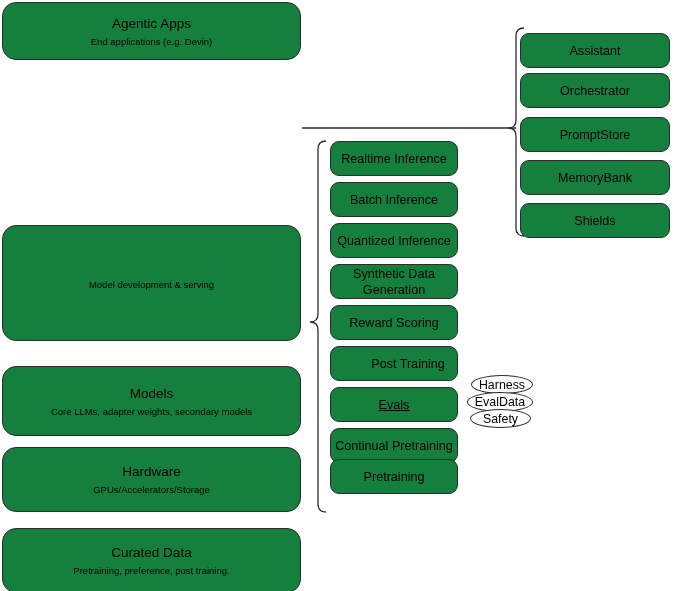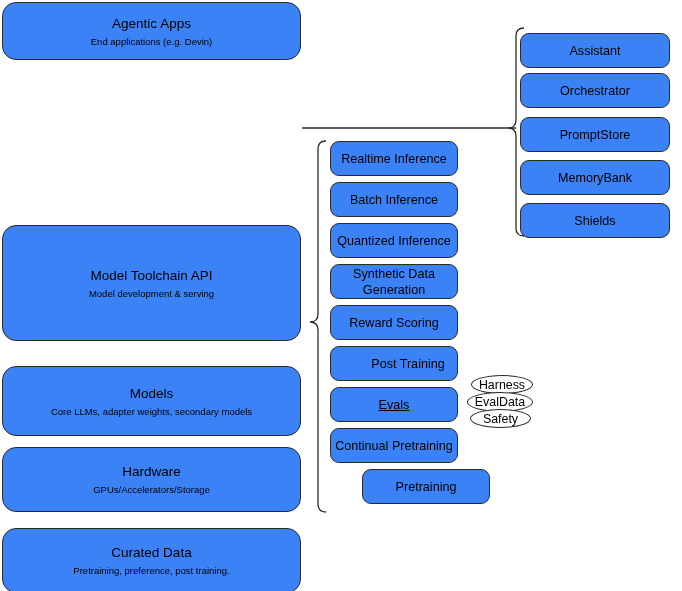--- a/index.html
+++ b/index.html
@@ -18,21 +18,21 @@
   #canvas {
     position: absolute;
     left: 0; top: 0;
     width: 682px;
     height: 591px;
   }
   .box {
     position: absolute;
     box-sizing: border-box;
     border: 1.3px solid #2b2b2b;
-    background: #3b82f6;
+    background: #15803d;
     display: flex;
     flex-direction: column;
     align-items: center;
     justify-content: center;
     text-align: center;
   }
   
   .layer {
     border-radius: 14px;
     left: 2px;
@@ -86,21 +86,20 @@
 
 <div id="canvas">
 
   <div class="box layer" style="top:2px; height:58px;">
     <div class="title">Agentic Apps</div>
     <div class="subtitle">End applications (e.g. Devin)</div>
   </div>
 
 
   <div class="box layer" style="top:225px; height:116px;">
-    <div class="title">Model Toolchain API</div>
     <div class="subtitle">Model development &amp; serving</div>
   </div>
 
   <div class="box layer" style="top:366px; height:70px;">
     <div class="title">Models</div>
     <div class="subtitle">Core LLMs, adapter weights, secondary models</div>
   </div>
 
   <div class="box layer" style="top:447px; height:65px;">
     <div class="title">Hardware</div>
@@ -138,21 +137,21 @@
   </div>
   <div class="box capability mid-col" style="top:346px;padding-left:28px;">
     <span>Post Training</span>
   </div>
   <div class="box capability mid-col" style="top:387px;text-decoration:underline;">
     <span>Evals</span>
   </div>
   <div class="box capability mid-col" style="top:428px;">
     <span>Continual Pretraining</span>
   </div>
-  <div class="box capability mid-col" style="top:469px;margin-left:32px;">
+  <div class="box capability mid-col" style="top:459px;">
     <span>Pretraining</span>
   </div>
 
   <div class="badge" style="left:471px; top:375px; width:62px; height:19px;">
     <span>Harness</span>
   </div>
   <div class="badge" style="left:467px; top:392px; width:66px; height:20px;">
     <span>EvalData</span>
   </div>
   <div class="badge" style="left:470px; top:409px; width:61px; height:19px;">

